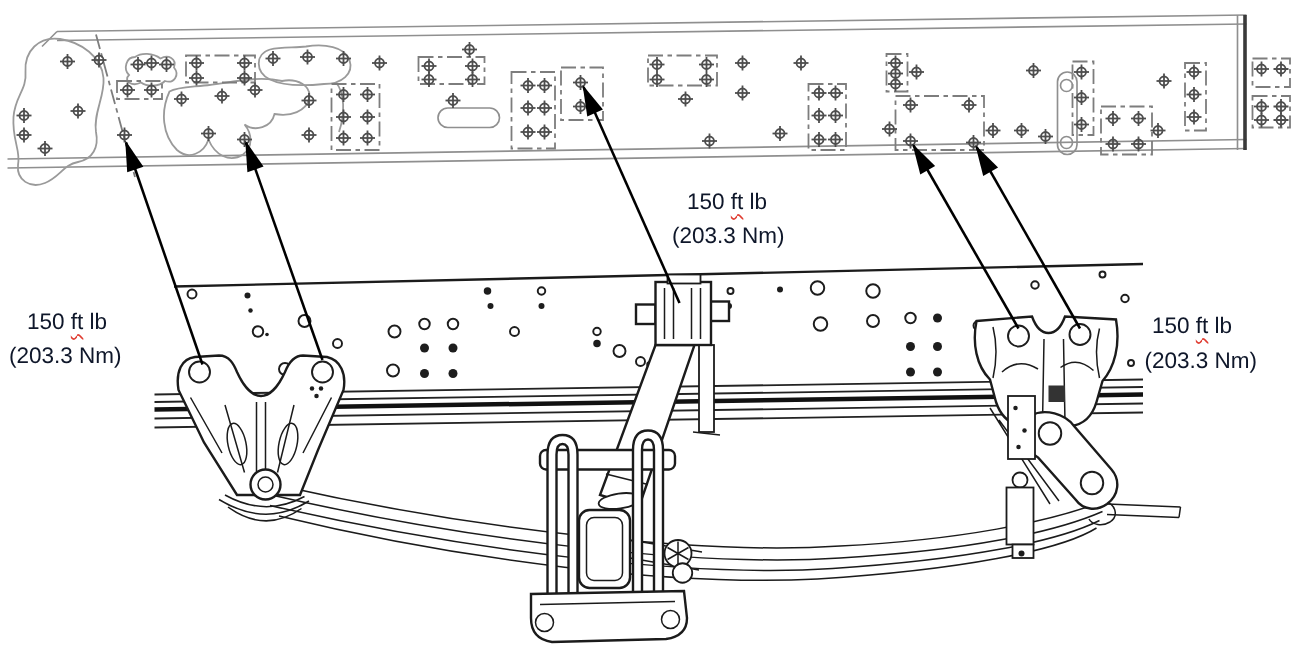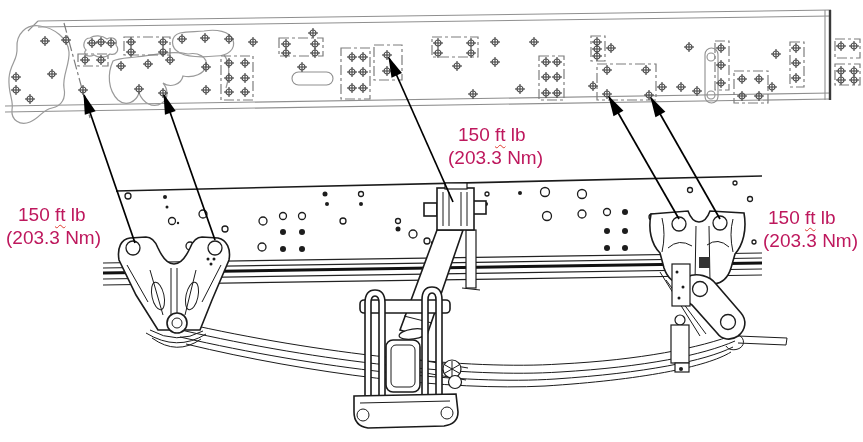--- a/index.html
+++ b/index.html
@@ -1,19 +1,19 @@
 <!DOCTYPE html>
 <html><head>
 <meta charset="utf-8">
 <style>
   html,body{margin:0;padding:0;background:#fff;}
   .stage{position:relative;width:863px;height:442px;background:#fff;overflow:hidden;
          font-family:"Liberation Sans","DejaVu Sans",sans-serif;}
   .stage svg{position:absolute;left:0;top:0;}
-  .lbl{position:absolute;font-size:19px;line-height:23px;color:#be185d;white-space:nowrap;}
+  .lbl{position:absolute;font-size:15px;line-height:23px;color:#0f172a;white-space:nowrap;}
   .lbl .mis{text-decoration-line:underline;text-decoration-style:wavy;
             text-decoration-color:#e03c31;text-decoration-thickness:1px;
             text-underline-offset:3px;text-decoration-skip-ink:none;}
   #lab-left{left:6px;top:203px;}   #lab-left  .l1{margin-left:12px;}
   #lab-mid{left:448px;top:123px;}  #lab-mid   .l1{margin-left:10px;}
   #lab-right{left:763px;top:206px;}#lab-right .l1{margin-left:5px;}
 
   
   .tv{stroke:#8f8f8f;stroke-width:1.1;fill:none;}
   .tvd{stroke:#7d7d7d;stroke-width:1.2;fill:none;stroke-dasharray:10 3 3 3;}

